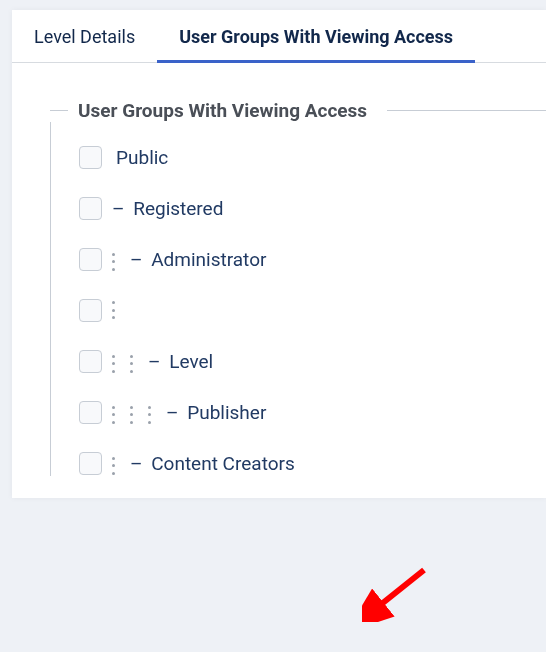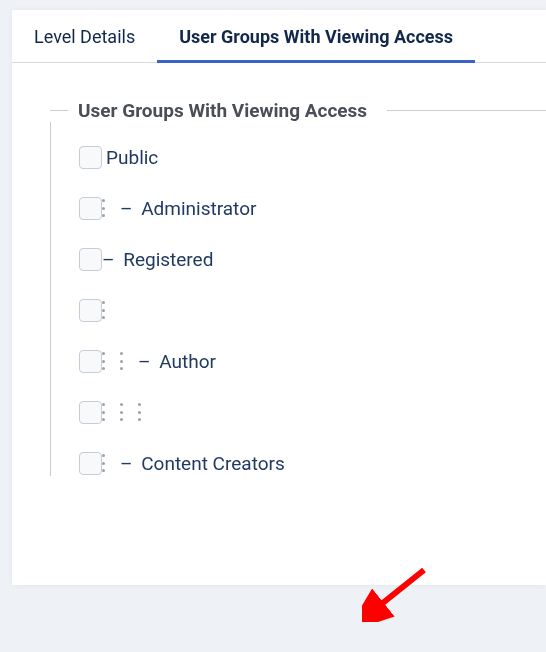--- a/index.html
+++ b/index.html
@@ -8,21 +8,21 @@
     background:#eef1f6;
     width:546px;
     height:652px;
     overflow:hidden;
     position:relative;
   }
   .card{
     background:#fff;
     margin:10px 0 0 12px;
     width:534px;
-    height:575px;
+    height:488px;
     box-shadow:0 0 6px rgba(0,0,0,.05);
     position:relative;
   }
   .tabs{
     display:flex;
     border-bottom:1px solid #d7dbe0;
   }
   .tab{
     padding:16px 22px 14px 22px;
     font-size:18px;
@@ -76,21 +76,22 @@
     width:21px;
     height:21px;
     border:1px solid #c7cdd5;
     border-radius:4px;
     background:#f8f9fb;
     cursor:pointer;
     flex-shrink:0;
   }
   .indent{
     display:flex;
-    align-items:center;
+    align-items:flex-end;
+    margin-left:10px;
   }
   .dots{
     width:4px;
     height:18px;
     display:flex;
     flex-direction:column;
     justify-content:space-between;
     margin-right:14px;
   }
   .dots span{
@@ -141,82 +142,83 @@
         <div class="indent">
           <span class="label-text"><span class="dash"></span><span>Public</span></span>
         </div>
       </div>
 
 
 
       <div class="group-item">
         <div class="chk"></div>
         <div class="indent">
+          <span class="label-text"><span class="dash">– </span><span>Registered</span></span>
+        </div>
+      </div>
+
+      <div class="group-item">
+        <div class="chk"></div>
+        <div class="indent">
           <div class="dots">
               <span></span>
               <span></span>
               <span></span>
             </div>
           <span class="label-text"><span class="dash">– </span><span>Administrator</span></span>
         </div>
       </div>
 
       <div class="group-item">
         <div class="chk"></div>
         <div class="indent">
-          <span class="label-text"><span class="dash">– </span><span>Registered</span></span>
-        </div>
-      </div>
-
-      <div class="group-item">
-        <div class="chk"></div>
-        <div class="indent">
-          <div class="dots">
-              <span></span>
-              <span></span>
-              <span></span>
-            </div>
-        </div>
-      </div>
-
-      <div class="group-item">
-        <div class="chk"></div>
-        <div class="indent">
-          <div class="dots">
-              <span></span>
-              <span></span>
-              <span></span>
-            </div>
-          <div class="dots">
-              <span></span>
-              <span></span>
-              <span></span>
-            </div>
-          <span class="label-text"><span class="dash">– </span><span>Author</span></span>
-        </div>
-      </div>
-
-      <div class="group-item">
-        <div class="chk"></div>
-        <div class="indent">
-          <div class="dots">
-              <span></span>
-              <span></span>
-              <span></span>
-            </div>
-          <div class="dots">
-              <span></span>
-              <span></span>
-              <span></span>
-            </div>
-          <div class="dots">
-              <span></span>
-              <span></span>
-              <span></span>
-            </div>
+          <div class="dots">
+              <span></span>
+              <span></span>
+              <span></span>
+            </div>
+        </div>
+      </div>
+
+      <div class="group-item">
+        <div class="chk"></div>
+        <div class="indent">
+          <div class="dots">
+              <span></span>
+              <span></span>
+              <span></span>
+            </div>
+          <div class="dots">
+              <span></span>
+              <span></span>
+              <span></span>
+            </div>
+          <span class="label-text"><span class="dash">– </span><span>Level</span></span>
+        </div>
+      </div>
+
+      <div class="group-item">
+        <div class="chk"></div>
+        <div class="indent">
+          <div class="dots">
+              <span></span>
+              <span></span>
+              <span></span>
+            </div>
+          <div class="dots">
+              <span></span>
+              <span></span>
+              <span></span>
+            </div>
+          <div class="dots">
+              <span></span>
+              <span></span>
+              <span></span>
+            </div>
+          <span class="label-text"><span class="dash">– </span><span>Publisher</span></span>
         </div>
       </div>
 
       <div class="group-item">
         <div class="chk"></div>
         <div class="indent">
           <div class="dots">
               <span></span>
               <span></span>
               <span></span>

